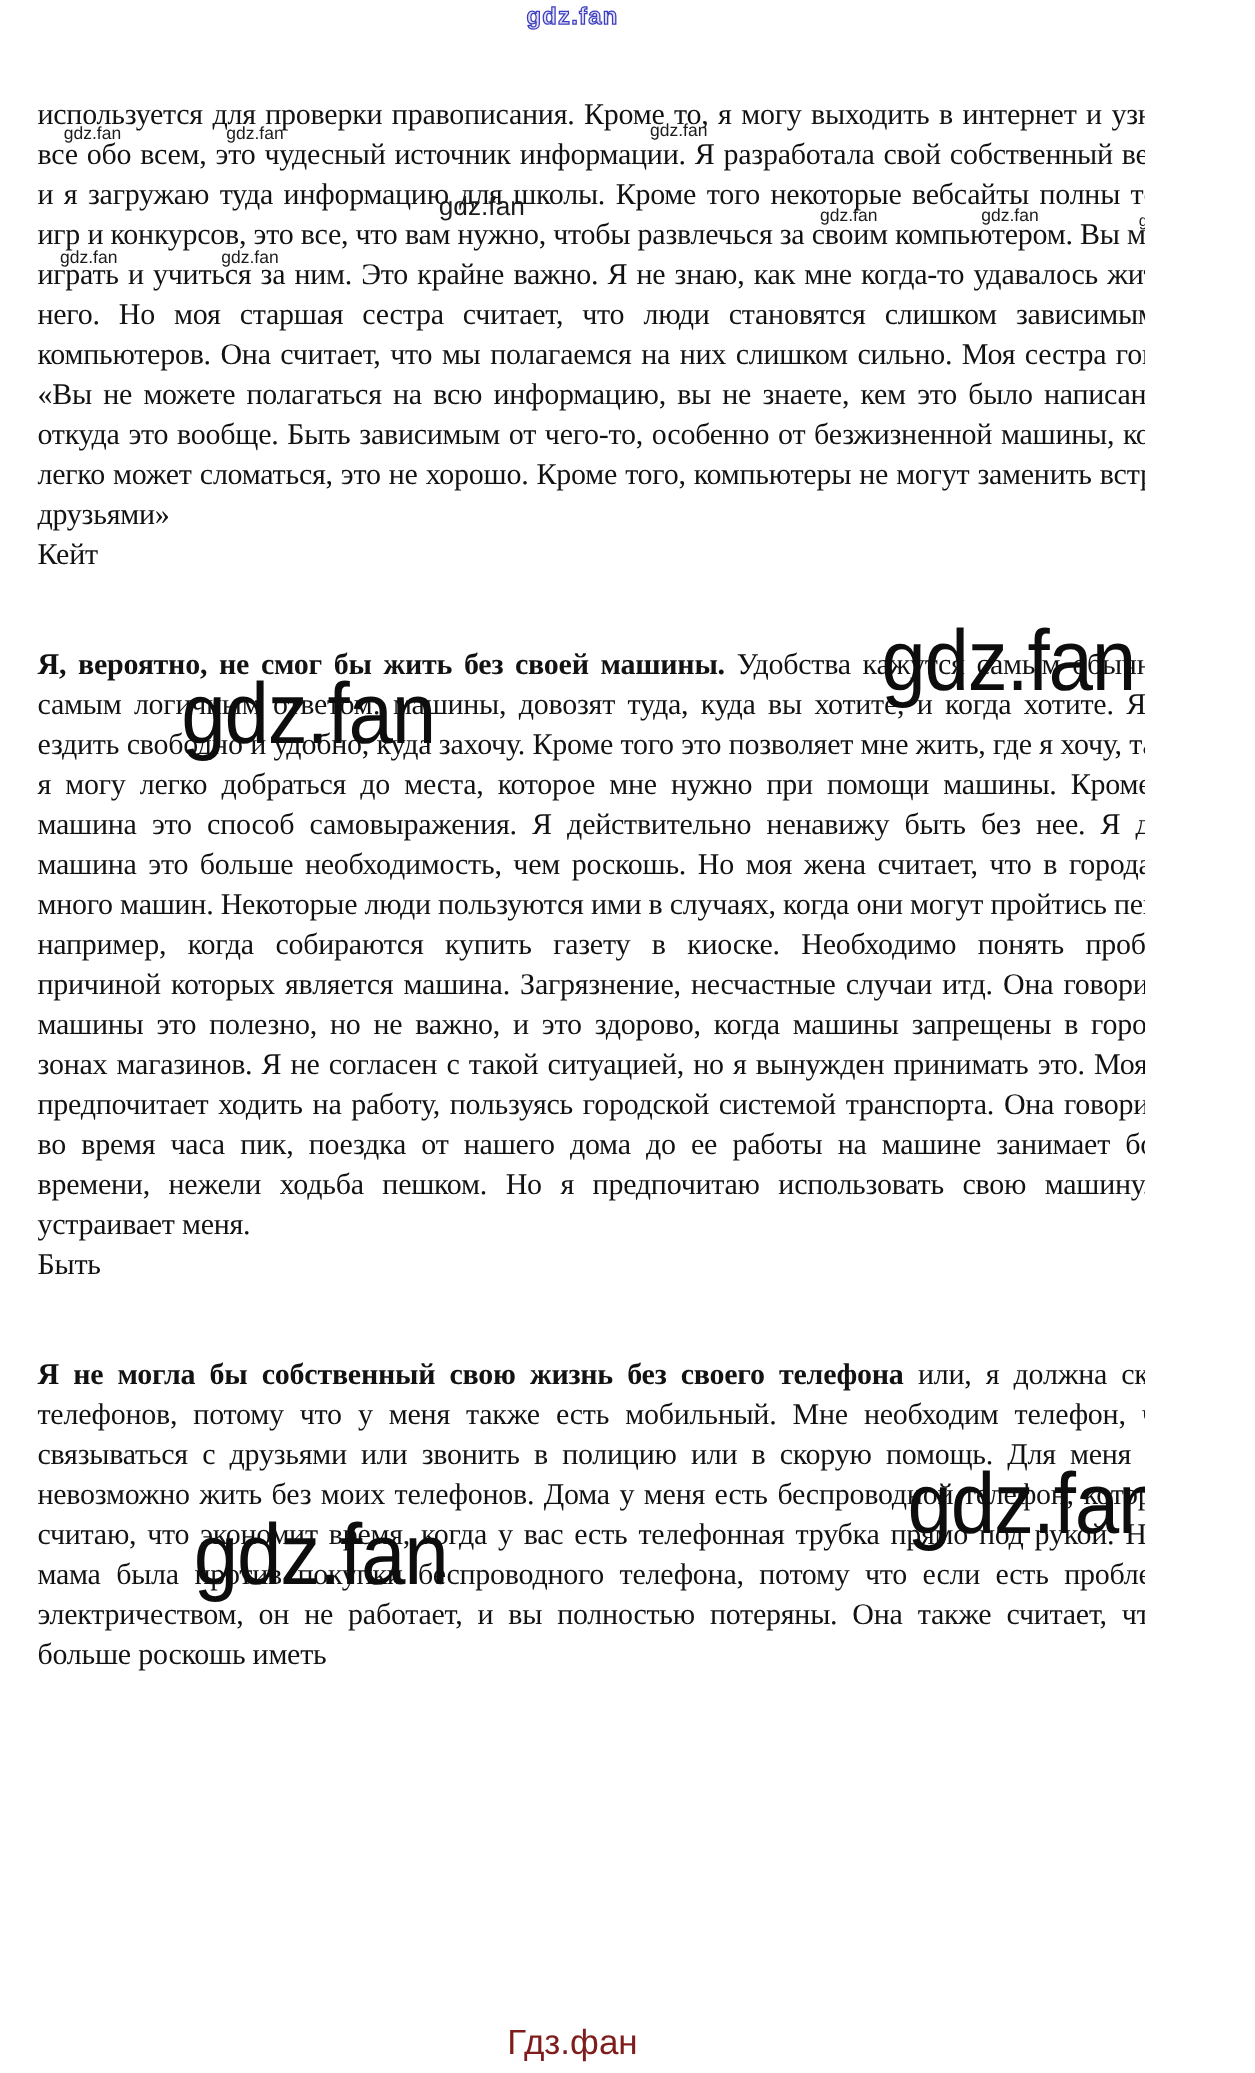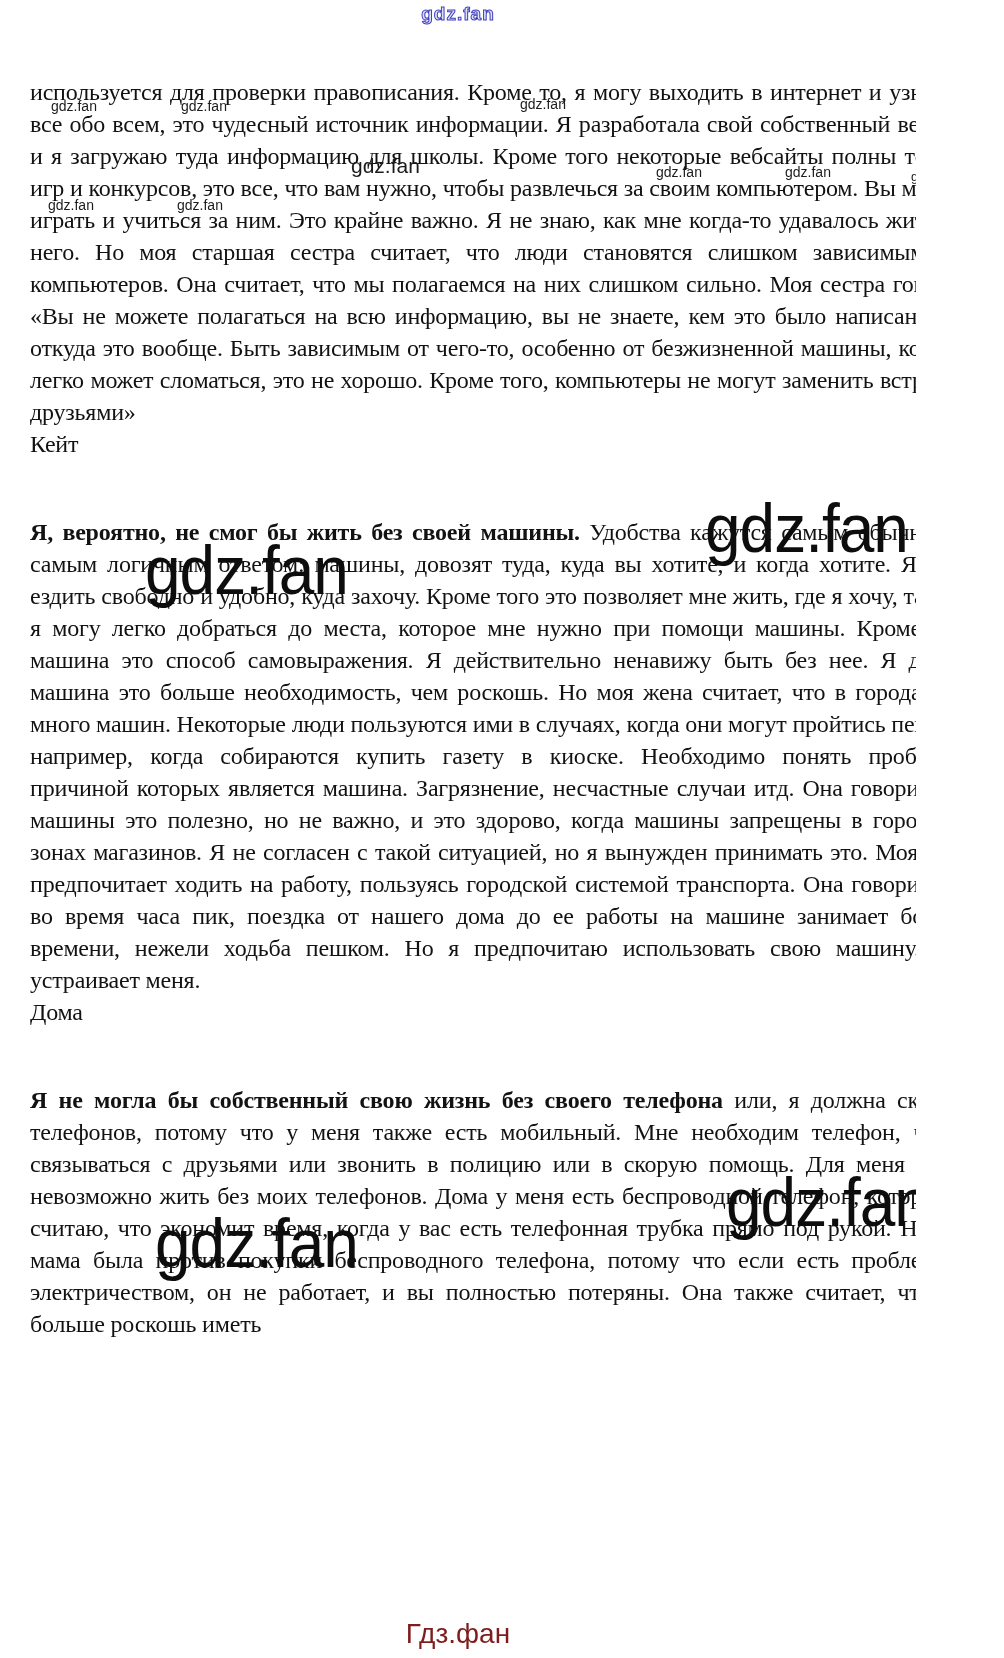--- a/index.html
+++ b/index.html
@@ -78,21 +78,21 @@
 <div class="page">
 
   <div class="wm-top">gdz.fan</div>
 
   <main class="content">
     <p class="para"><span>используется для проверки правописания. Кроме то, я могу выходить в интернет и узнавать все обо всем, это чудесный источник информации. Я разработала свой собственный вебсайт и я загружаю туда информацию для школы. Кроме того некоторые вебсайты полны тестов, игр и конкурсов, это все, что вам нужно, чтобы развлечься за своим компьютером. Вы можете играть и учиться за ним. Это крайне важно. Я не знаю, как мне когда-то удавалось жить без него. Но моя старшая сестра считает, что люди становятся слишком зависимыми от компьютеров. Она считает, что мы полагаемся на них слишком сильно. Моя сестра говорит, «Вы не можете полагаться на всю информацию, вы не знаете, кем это было написано или откуда это вообще. Быть зависимым от чего-то, особенно от безжизненной машины, которая легко может сломаться, это не хорошо. Кроме того, компьютеры не могут заменить встречи с друзьями»</span></p>
     <p class="author">Кейт</p>
 
     <p class="para"><strong>Я, вероятно, не смог бы жить без своей машины.</strong>
       <span>Удобства кажутся самым обычным и самым логичным ответом: машины, довозят туда, куда вы хотите, и когда хотите. Я могу ездить свободно и удобно, куда захочу. Кроме того это позволяет мне жить, где я хочу, так как я могу легко добраться до места, которое мне нужно при помощи машины. Кроме того машина это способ самовыражения. Я действительно ненавижу быть без нее. Я думаю машина это больше необходимость, чем роскошь. Но моя жена считает, что в городах так много машин. Некоторые люди пользуются ими в случаях, когда они могут пройтись пешком, например, когда собираются купить газету в киоске. Необходимо понять проблемы, причиной которых является машина. Загрязнение, несчастные случаи итд. Она говорит, что машины это полезно, но не важно, и это здорово, когда машины запрещены в городских зонах магазинов. Я не согласен с такой ситуацией, но я вынужден принимать это. Моя жена предпочитает ходить на работу, пользуясь городской системой транспорта. Она говорит, что во время часа пик, поездка от нашего дома до ее работы на машине занимает больше времени, нежели ходьба пешком. Но я предпочитаю использовать свою машину. Она устраивает меня.</span></p>
-    <p class="author">Дома</p>
+    <p class="author">Быть</p>
 
     <p class="para"><strong>Я не могла бы собственный свою жизнь без своего телефона</strong>
       <span>или, я должна сказать, телефонов, потому что у меня также есть мобильный. Мне необходим телефон, чтобы связываться с друзьями или звонить в полицию или в скорую помощь. Для меня почти невозможно жить без моих телефонов. Дома у меня есть беспроводной телефон, который, я считаю, что экономит время, когда у вас есть телефонная трубка прямо под рукой. Но моя мама была против покупки беспроводного телефона, потому что если есть проблемы с электричеством, он не работает, и вы полностью потеряны. Она также считает, что это больше роскошь иметь</span></p>
   </main>
 
   <div class="wm-sm" style="left:51px;  top:99px;  font-size:14px;">gdz.fan</div>
   <div class="wm-sm" style="left:181px; top:99px;  font-size:14px;">gdz.fan</div>
   <div class="wm-sm" style="left:520px; top:97px;  font-size:14px;">gdz.fan</div>
   <div class="wm-sm" style="left:351px; top:155px; font-size:21px;">gdz.fan</div>
   <div class="wm-sm" style="left:656px; top:165px; font-size:14px;">gdz.fan</div>

